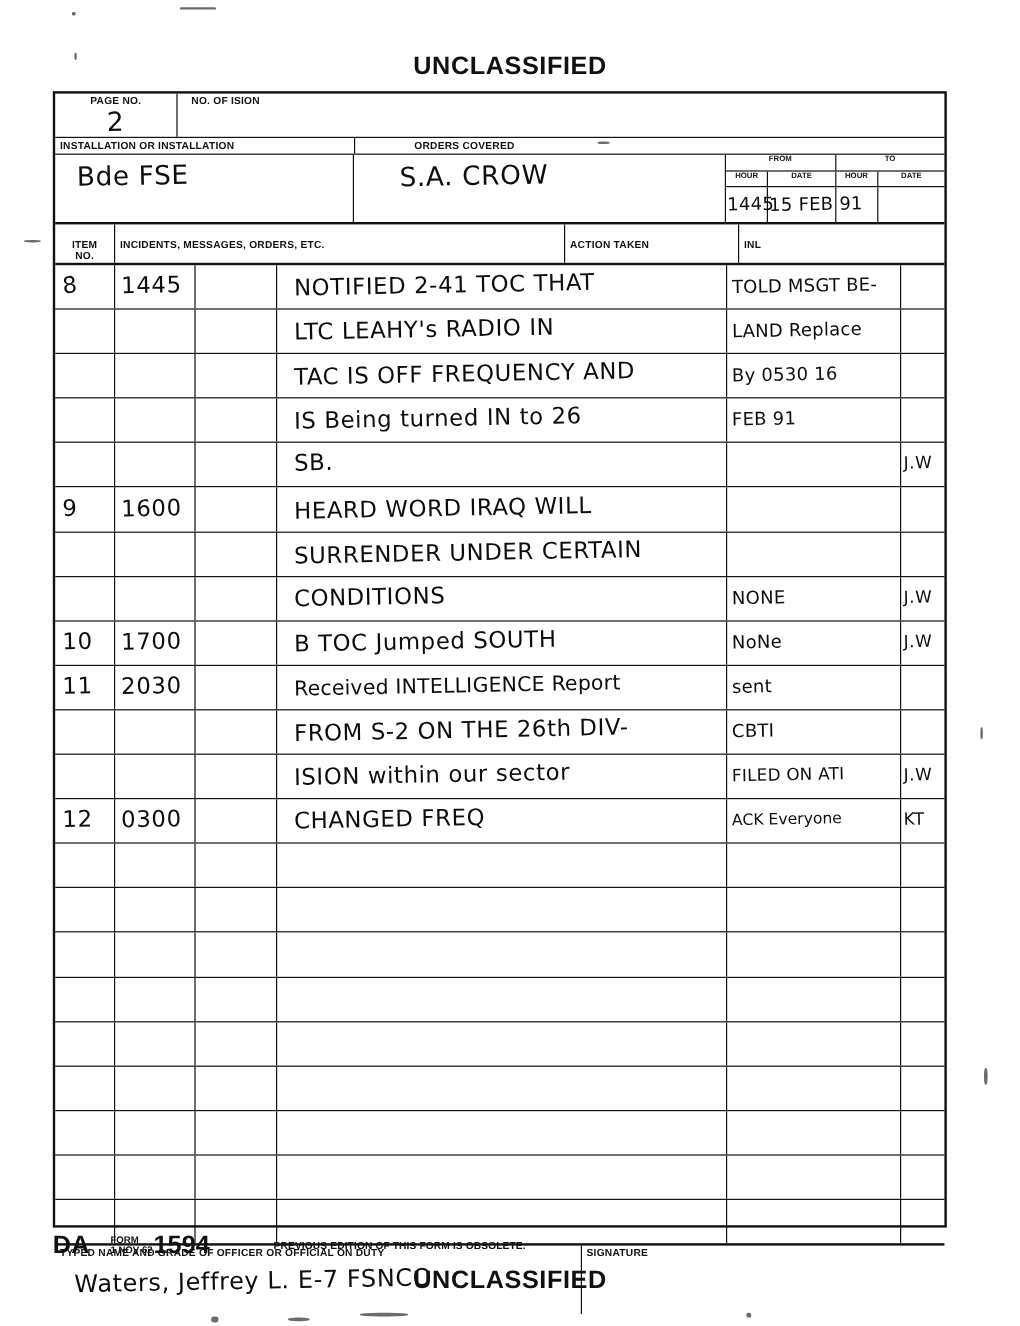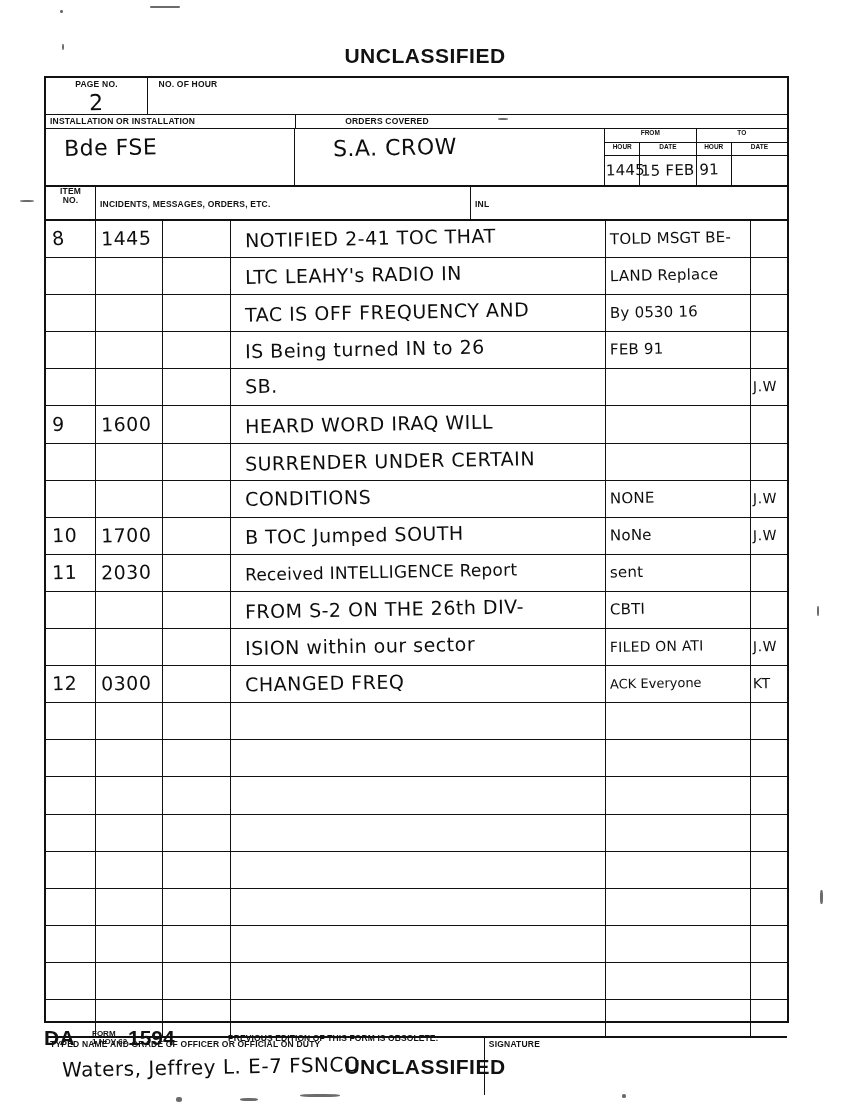--- a/index.html
+++ b/index.html
@@ -243,21 +243,21 @@
   <div class="classification top">UNCLASSIFIED</div>
 
   <div class="form">
 
     <div class="row hdr-title-row">
       <div class="cell hdr-page">
         <div class="lbl center">PAGE NO.</div>
         <div class="pg-val"><span class="hw big">2</span></div>
       </div>
       <div class="cell hdr-pages">
-        <div class="lbl center">NO. OF HOUR</div>
+        <div class="lbl center">NO. OF ISION</div>
         <div class="pg-val"><span class="hw big"></span></div>
       </div>
     </div>
 
     <div class="row hdr-sub-row">
       <div class="cell hdr-org">
         <div class="lbl">INSTALLATION OR INSTALLATION</div>
       </div>
       <div class="cell hdr-period">
         <div class="lbl center">ORDERS COVERED</div>
@@ -306,26 +306,31 @@
             </div>
           <div class="c-date">
               <span class="hwfill hw sm" style="left:2px;"></span>
             </div>
         </div>
       </div>
     </div>
 
     <div class="row colhdr">
       <div class="cell c-item">
-        <div class="lbl center" style="padding-top:0;">ITEM</div>
+        <div class="lbl center" style="padding-top:13px;">ITEM</div>
         <div class="lbl center" style="padding-top:0;">NO.</div>
       </div>
       <div class="cell c-inc">
         <div class="vcenter">
             <span class="lbl center">INCIDENTS, MESSAGES, ORDERS, ETC.</span>
+          </div>
+      </div>
+      <div class="cell c-act">
+        <div class="vcenter">
+            <span class="lbl center">ACTION TAKEN</span>
           </div>
       </div>
       <div class="cell c-inl">
         <div class="vcenter">
             <span class="lbl center">INL</span>
           </div>
       </div>
     </div>
 
     <div class="grid">

